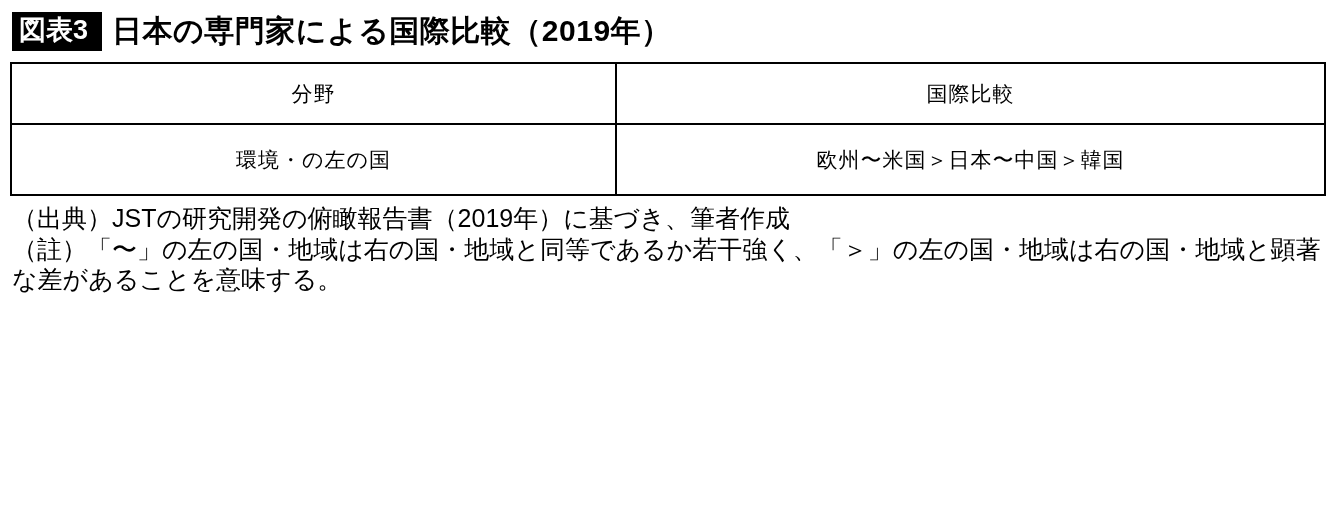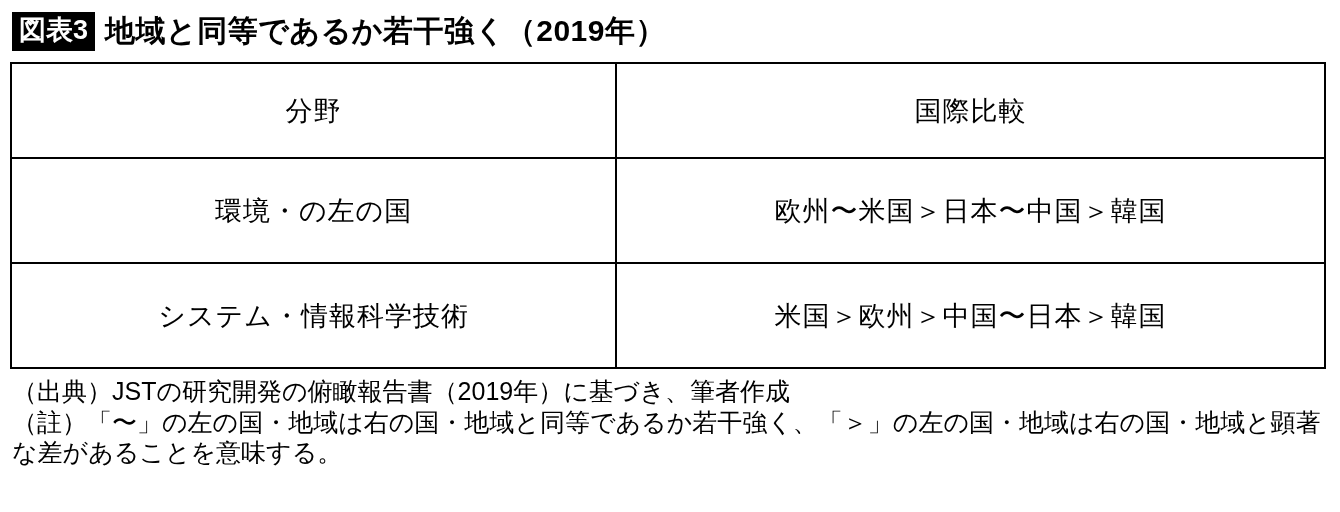--- a/index.html
+++ b/index.html
@@ -33,21 +33,21 @@
   .fig-badge {
     display: inline-flex;
     align-items: center;
     justify-content: center;
     background: #000000;
     color: #ffffff;
     font-family: "Liberation Sans", "DejaVu Sans", sans-serif;
     font-weight: bold;
     font-size: 27px;
     line-height: 1;
-    padding: 5px 7px 7px 7px;
+    padding: 5px 14px 7px 7px;
     letter-spacing: 0px;
   }
   .title-text {
     font-family: "Liberation Sans", "DejaVu Sans", sans-serif;
     font-weight: bold;
     font-size: 30px;
     line-height: 1;
     letter-spacing: 0.5px;
     white-space: nowrap;
   }
@@ -60,24 +60,24 @@
   table.cmp {
     border-collapse: collapse;
     width: 100%;
     table-layout: fixed;
   }
   table.cmp td {
     border: 2px solid #000000;
     text-align: center;
     vertical-align: middle;
     height: 69px;
-    font-size: 27px;
+    font-size: 21px;
     letter-spacing: 1px;
     white-space: nowrap;
-    padding: 17px 4px;
+    padding: 0 4px;
   }
   table.cmp td.col-field { width: 46%; }
   table.cmp td.col-cmp   { width: 54%; }
   table.cmp tr.head td {
     height: 59px;
   }
 
   
   .notes {
     margin-top: 7px;
@@ -95,38 +95,34 @@
     width: 1330px;
   }
 </style>
 </head>
 <body>
 
 <div class="page">
 
   <div class="title-row">
     <span class="fig-badge">図表3</span>
-    <span class="title-text">地域と同等であるか若干強く（2019年）</span>
+    <span class="title-text">日本の専門家による国際比較（2019年）</span>
   </div>
 
   <div class="table-wrap">
     <table class="cmp">
       <tbody>
         <tr class="head">
           <td class="col-field">分野</td>
           <td class="col-cmp">国際比較</td>
         </tr>
         <tr>
           <td class="col-field">環境・の左の国</td>
           <td class="col-cmp">欧州〜米国＞日本〜中国＞韓国</td>
         </tr>
-        <tr>
-          <td class="col-field">システム・情報科学技術</td>
-          <td class="col-cmp">米国＞欧州＞中国〜日本＞韓国</td>
-        </tr>
       </tbody>
     </table>
   </div>
 
   <div class="notes">
     <div class="line">（出典）JSTの研究開発の俯瞰報告書（2019年）に基づき、筆者作成</div>
     <div class="wrap-line">（註）「〜」の左の国・地域は右の国・地域と同等であるか若干強く、「＞」の左の国・地域は右の国・地域と顕著な差があることを意味する。</div>
   </div>
 
 </div>

